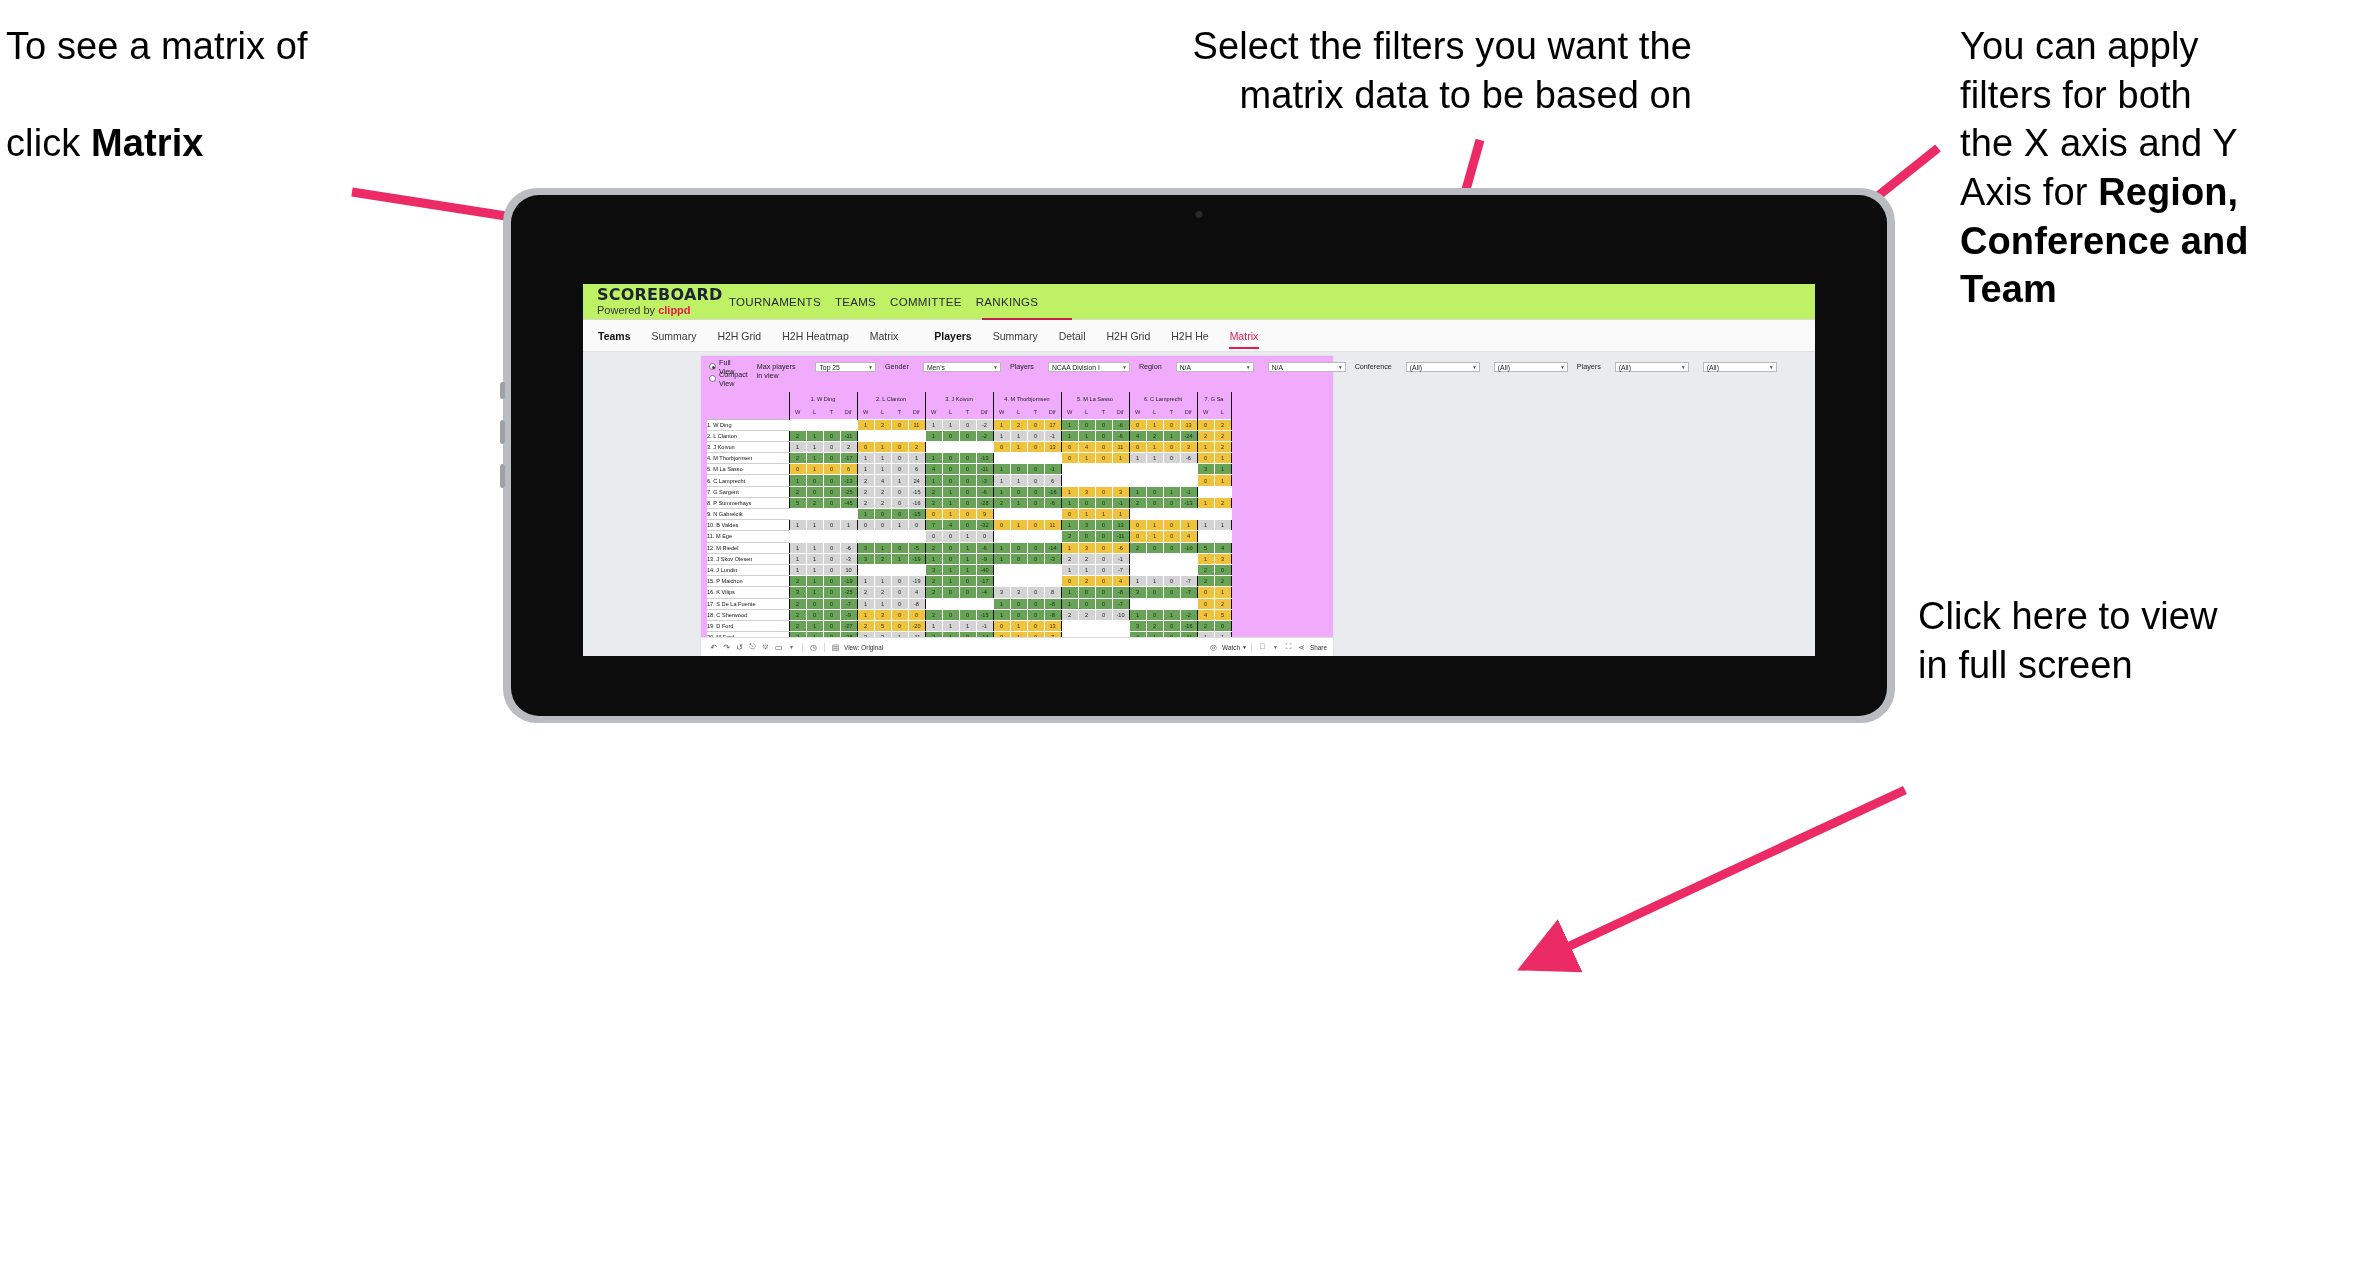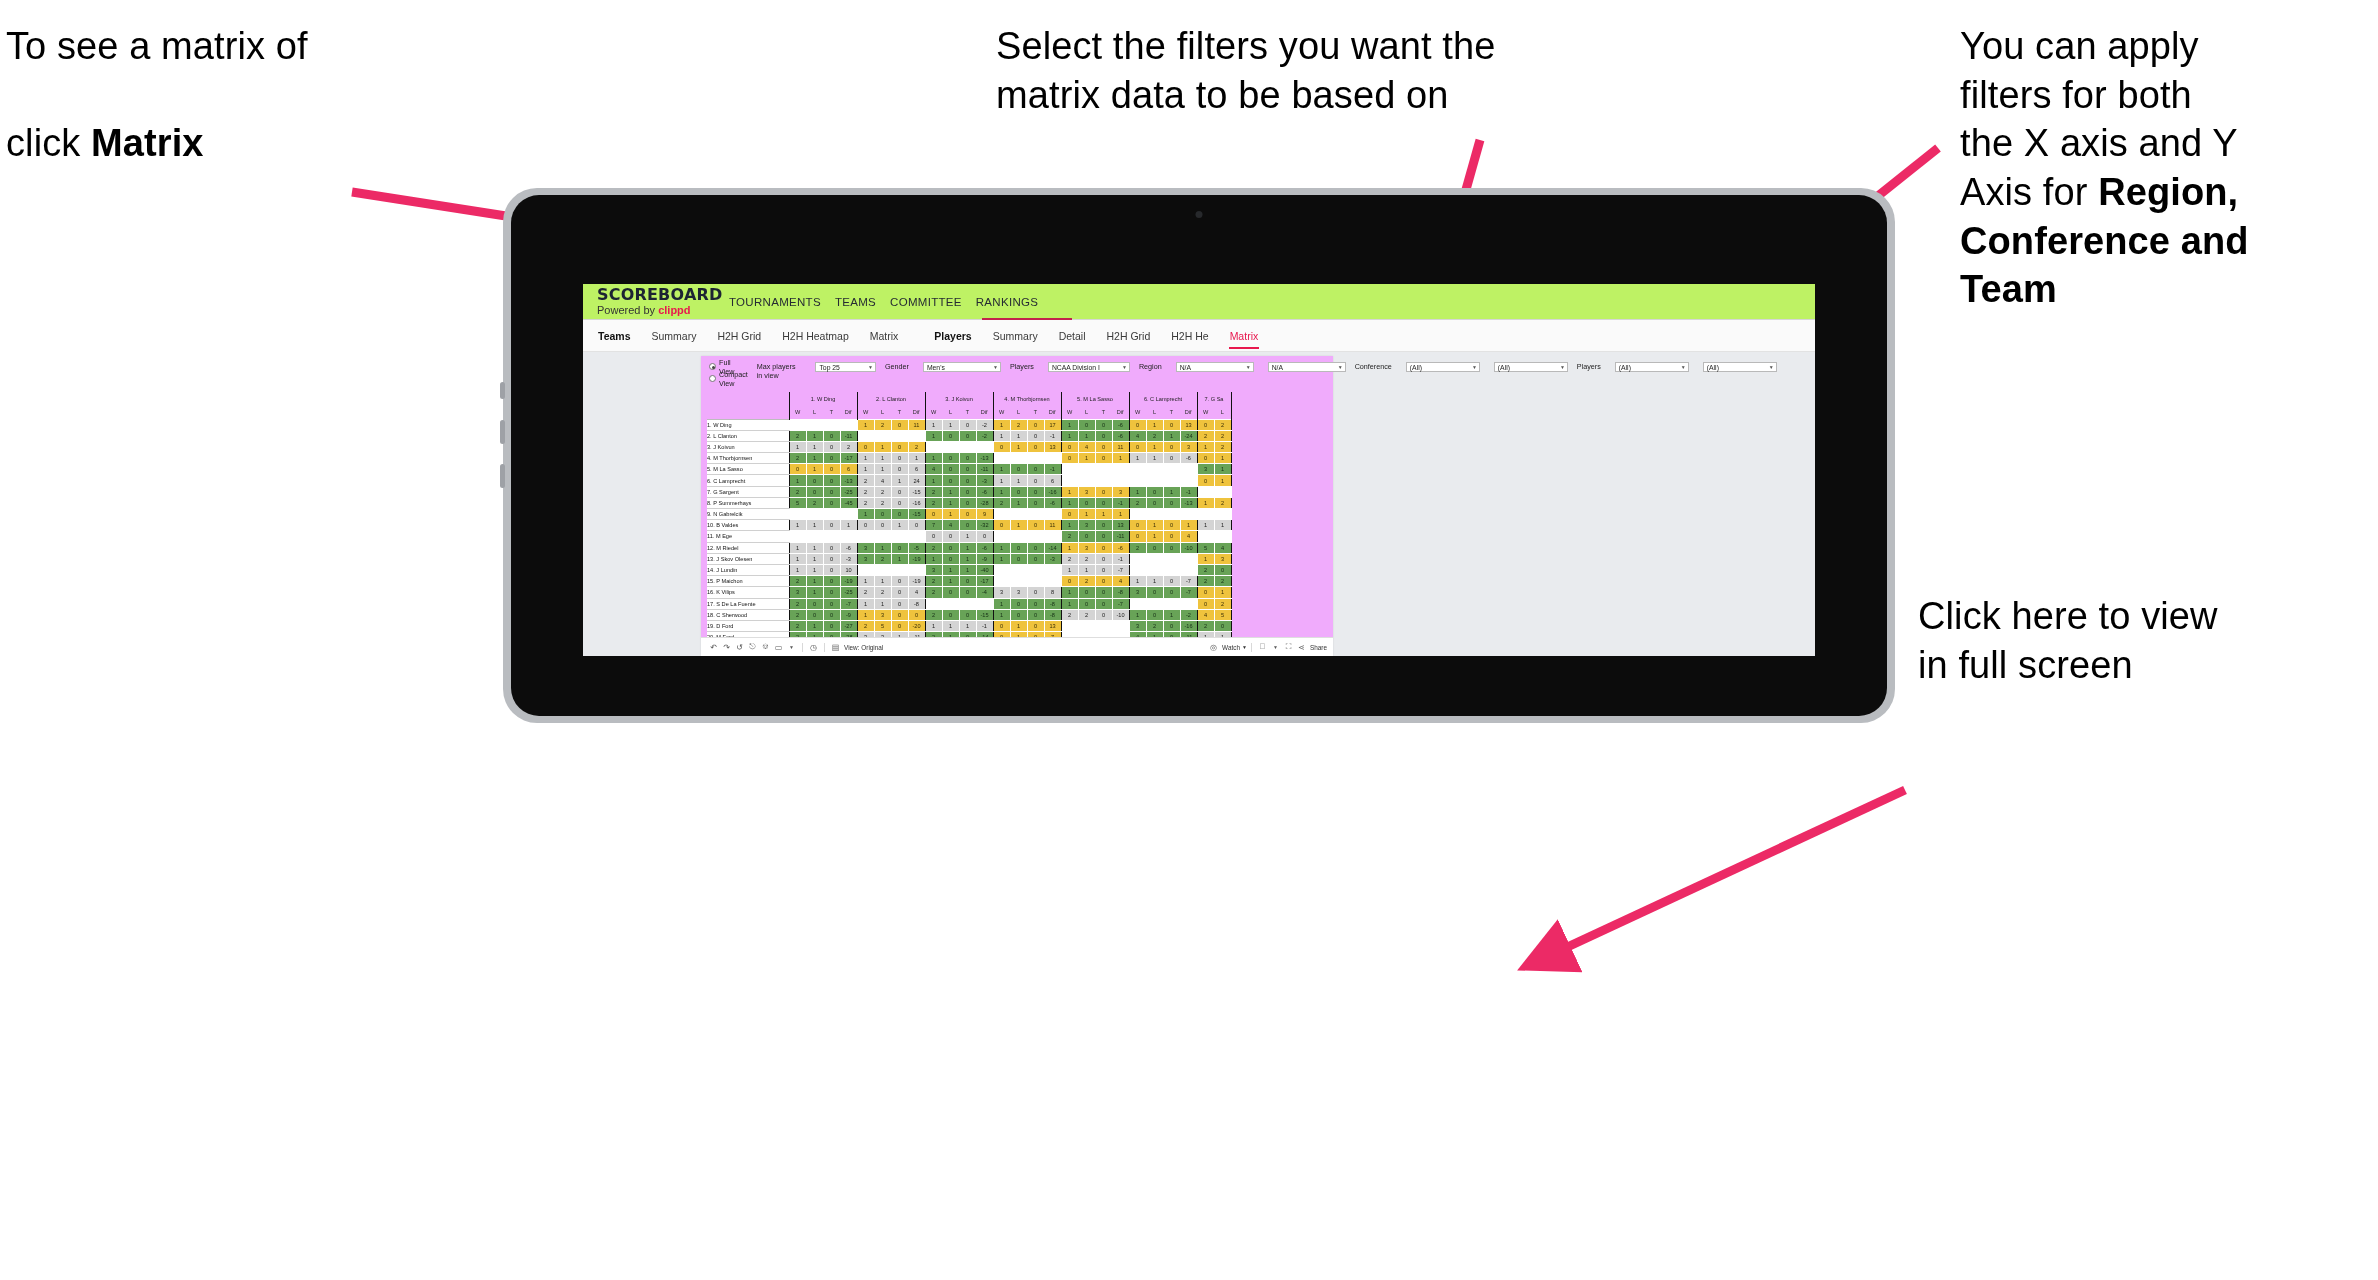--- a/index.html
+++ b/index.html
@@ -16,21 +16,21 @@
   .anno {
     position:absolute;
     color:#000;
     font-size:38px;
     line-height:1.28;
     font-weight:400;
     letter-spacing:.1px;
   }
   .anno b { font-weight:700; }
   #anno-matrix   { left:6px;   top:22px;  width:540px; }
-  #anno-filters  { left:996px; top:22px;  width:780px; text-align:left;}
+  #anno-filters  { left:912px; top:22px;  width:780px; text-align:right;}
   #anno-axes     { left:1960px;top:22px;  width:420px; }
   #anno-full     { left:1918px;top:592px; width:450px; }
 
   
   .arrow-svg { position:absolute; left:0; top:0; width:2378px; height:1280px; pointer-events:none; }
 
   
   #tablet {
     position:absolute; left:503px; top:188px;
     width:1392px; height:535px;

